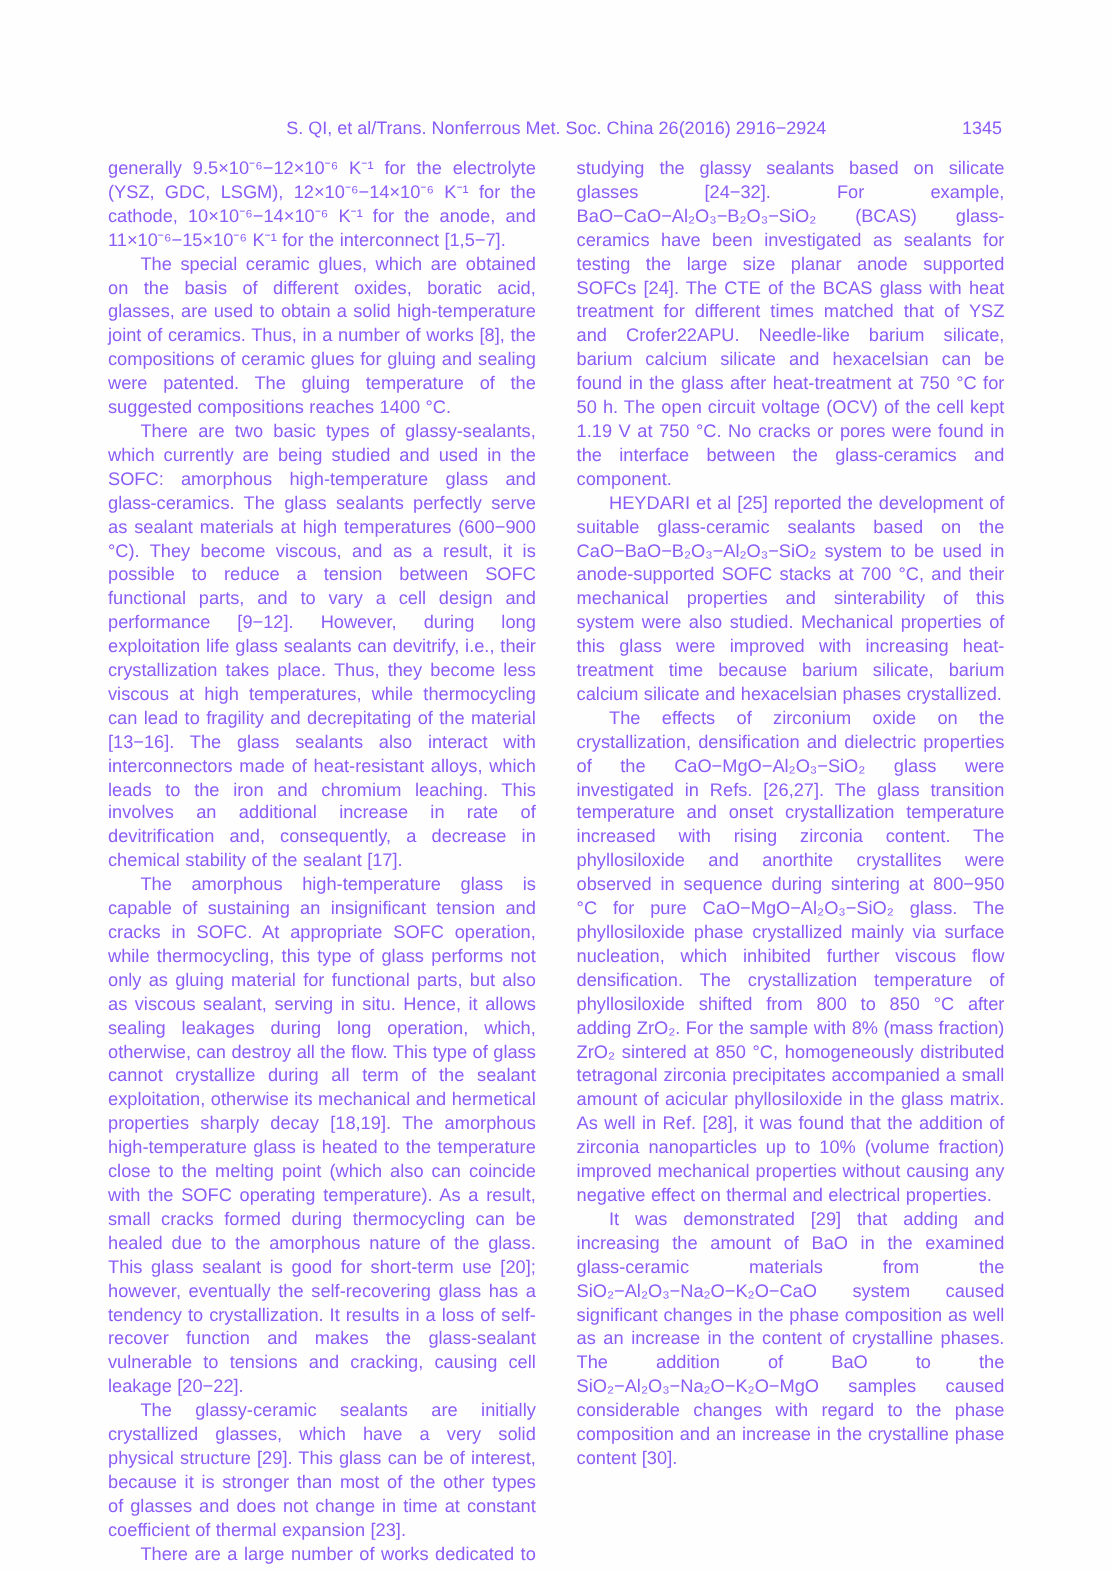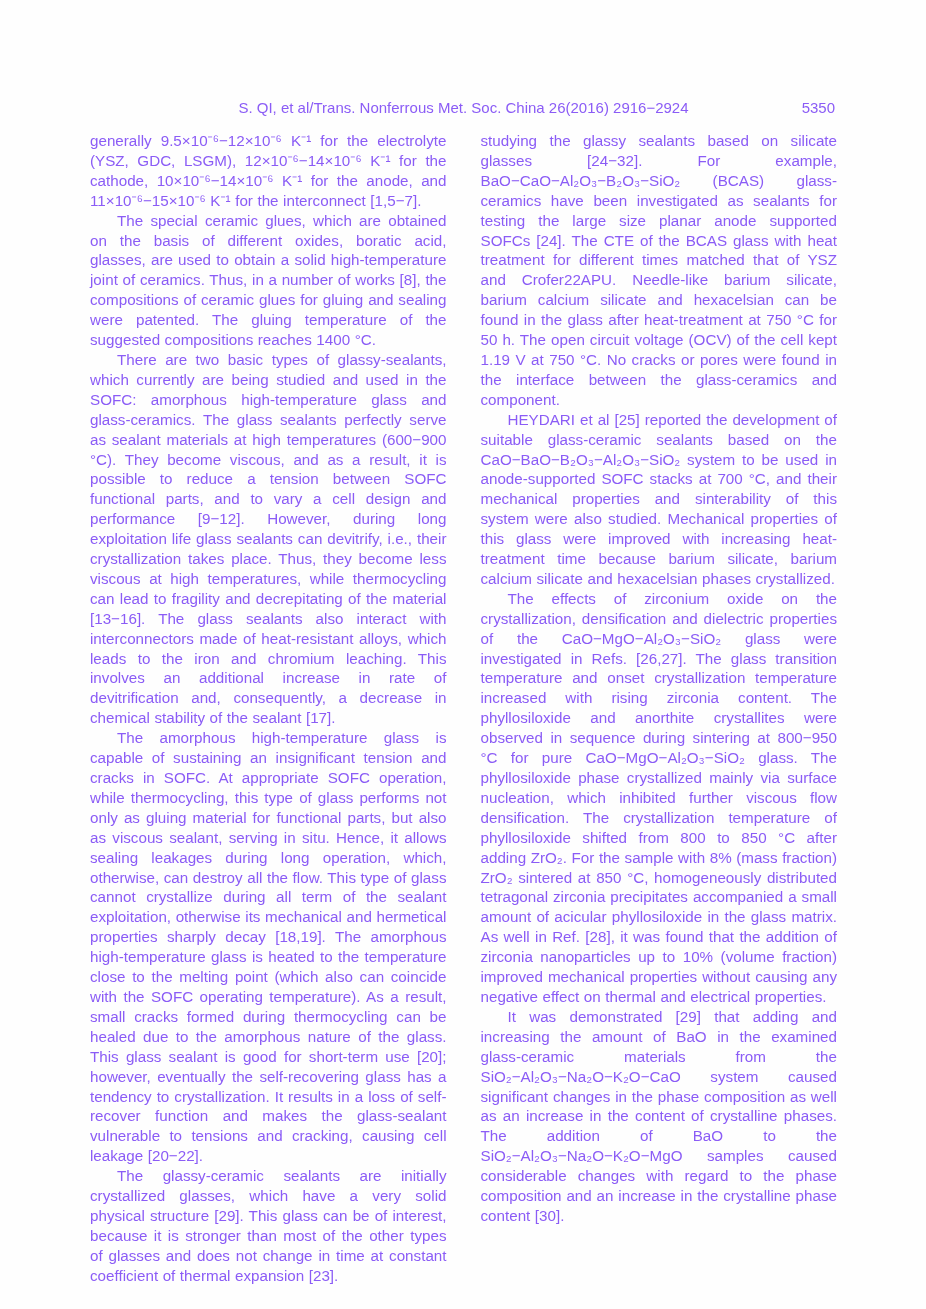--- a/index.html
+++ b/index.html
@@ -58,31 +58,32 @@
     text-align-last: justify;
   }
 </style>
 </head>
 <body>
 
 <div class="page">
 
   <div class="header">
     <span class="running-title">S. QI, et al/Trans. Nonferrous Met. Soc. China 26(2016) 2916−2924</span>
-    <span class="page-number">5350</span>
+    <span class="page-number">1345</span>
   </div>
 
   <div class="columns">
 
     <div class="col">
       <p class="noindent">generally 9.5×10⁻⁶−12×10⁻⁶ K⁻¹ for the electrolyte (YSZ, GDC, LSGM), 12×10⁻⁶−14×10⁻⁶ K⁻¹ for the cathode, 10×10⁻⁶−14×10⁻⁶ K⁻¹ for the anode, and 11×10⁻⁶−15×10⁻⁶ K⁻¹ for the interconnect [1,5−7].</p>
       <p>The special ceramic glues, which are obtained on the basis of different oxides, boratic acid, glasses, are used to obtain a solid high-temperature joint of ceramics. Thus, in a number of works [8], the compositions of ceramic glues for gluing and sealing were patented. The gluing temperature of the suggested compositions reaches 1400 °C.</p>
       <p>There are two basic types of glassy-sealants, which currently are being studied and used in the SOFC: amorphous high-temperature glass and glass-ceramics. The glass sealants perfectly serve as sealant materials at high temperatures (600−900 °C). They become viscous, and as a result, it is possible to reduce a tension between SOFC functional parts, and to vary a cell design and performance [9−12]. However, during long exploitation life glass sealants can devitrify, i.e., their crystallization takes place. Thus, they become less viscous at high temperatures, while thermocycling can lead to fragility and decrepitating of the material [13−16]. The glass sealants also interact with interconnectors made of heat-resistant alloys, which leads to the iron and chromium leaching. This involves an additional increase in rate of devitrification and, consequently, a decrease in chemical stability of the sealant [17].</p>
       <p>The amorphous high-temperature glass is capable of sustaining an insignificant tension and cracks in SOFC. At appropriate SOFC operation, while thermocycling, this type of glass performs not only as gluing material for functional parts, but also as viscous sealant, serving in situ. Hence, it allows sealing leakages during long operation, which, otherwise, can destroy all the flow. This type of glass cannot crystallize during all term of the sealant exploitation, otherwise its mechanical and hermetical properties sharply decay [18,19]. The amorphous high-temperature glass is heated to the temperature close to the melting point (which also can coincide with the SOFC operating temperature). As a result, small cracks formed during thermocycling can be healed due to the amorphous nature of the glass. This glass sealant is good for short-term use [20]; however, eventually the self-recovering glass has a tendency to crystallization. It results in a loss of self-recover function and makes the glass-sealant vulnerable to tensions and cracking, causing cell leakage [20−22].</p>
       <p>The glassy-ceramic sealants are initially crystallized glasses, which have a very solid physical structure [29]. This glass can be of interest, because it is stronger than most of the other types of glasses and does not change in time at constant coefficient of thermal expansion [23].</p>
+      <p class="fill">There are a large number of works dedicated to</p>
     </div>
 
     <div class="col">
       <p class="noindent">studying the glassy sealants based on silicate glasses [24−32]. For example, BaO−CaO−Al₂O₃−B₂O₃−SiO₂ (BCAS) glass-ceramics have been investigated as sealants for testing the large size planar anode supported SOFCs [24]. The CTE of the BCAS glass with heat treatment for different times matched that of YSZ and Crofer22APU. Needle-like barium silicate, barium calcium silicate and hexacelsian can be found in the glass after heat-treatment at 750 °C for 50 h. The open circuit voltage (OCV) of the cell kept 1.19 V at 750 °C. No cracks or pores were found in the interface between the glass-ceramics and component.</p>
       <p>HEYDARI et al [25] reported the development of suitable glass-ceramic sealants based on the CaO−BaO−B₂O₃−Al₂O₃−SiO₂ system to be used in anode-supported SOFC stacks at 700 °C, and their mechanical properties and sinterability of this system were also studied. Mechanical properties of this glass were improved with increasing heat-treatment time because barium silicate, barium calcium silicate and hexacelsian phases crystallized.</p>
       <p>The effects of zirconium oxide on the crystallization, densification and dielectric properties of the CaO−MgO−Al₂O₃−SiO₂ glass were investigated in Refs. [26,27]. The glass transition temperature and onset crystallization temperature increased with rising zirconia content. The phyllosiloxide and anorthite crystallites were observed in sequence during sintering at 800−950 °C for pure CaO−MgO−Al₂O₃−SiO₂ glass. The phyllosiloxide phase crystallized mainly via surface nucleation, which inhibited further viscous flow densification. The crystallization temperature of phyllosiloxide shifted from 800 to 850 °C after adding ZrO₂. For the sample with 8% (mass fraction) ZrO₂ sintered at 850 °C, homogeneously distributed tetragonal zirconia precipitates accompanied a small amount of acicular phyllosiloxide in the glass matrix. As well in Ref. [28], it was found that the addition of zirconia nanoparticles up to 10% (volume fraction) improved mechanical properties without causing any negative effect on thermal and electrical properties.</p>
       <p>It was demonstrated [29] that adding and increasing the amount of BaO in the examined glass-ceramic materials from the SiO₂−Al₂O₃−Na₂O−K₂O−CaO system caused significant changes in the phase composition as well as an increase in the content of crystalline phases. The addition of BaO to the SiO₂−Al₂O₃−Na₂O−K₂O−MgO samples caused considerable changes with regard to the phase composition and an increase in the crystalline phase content [30].</p>
     </div>
 
   </div>

